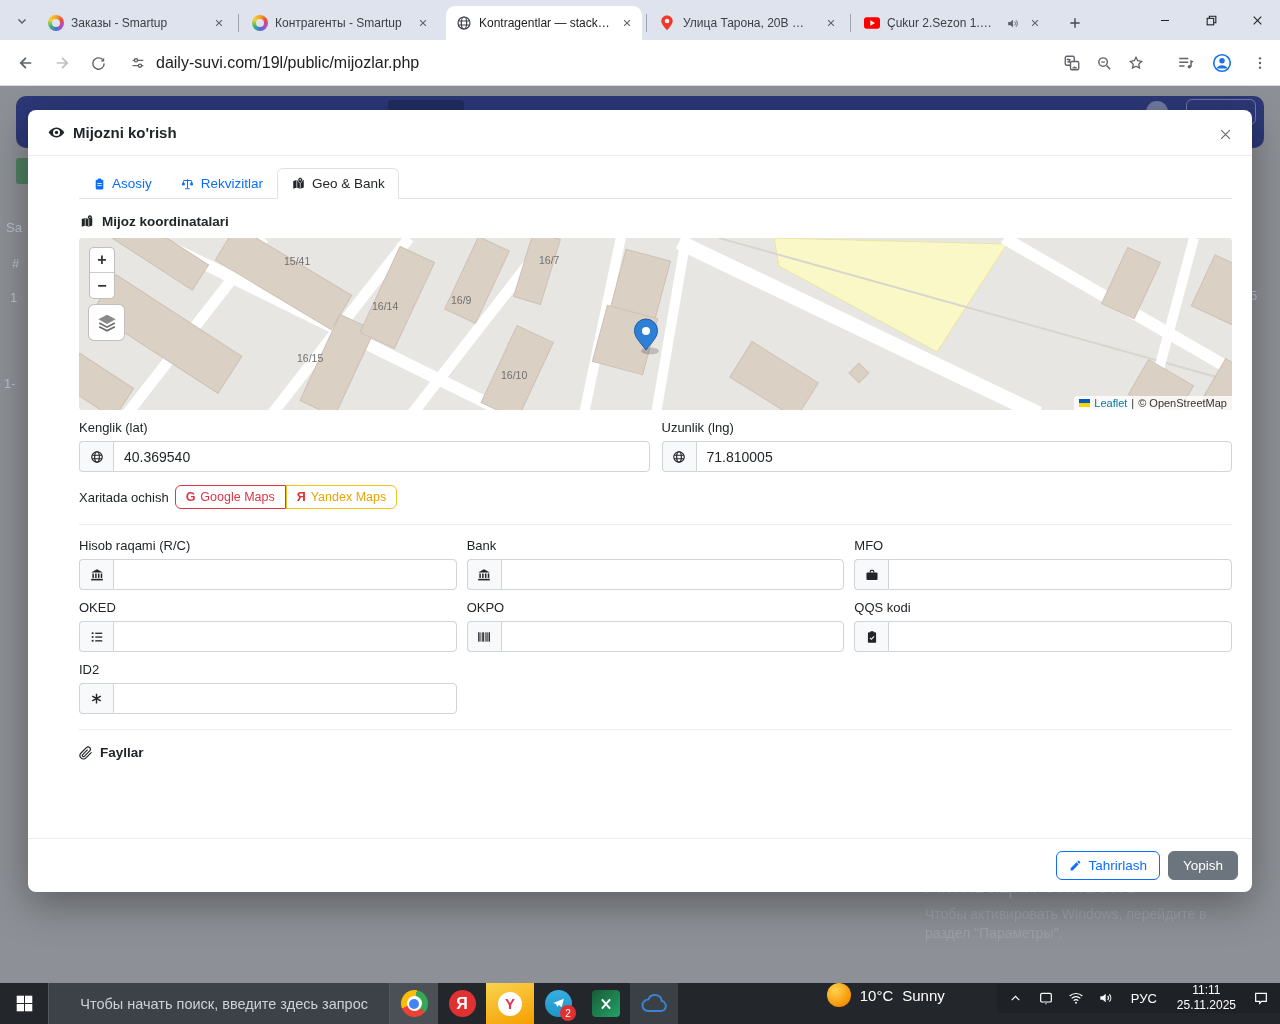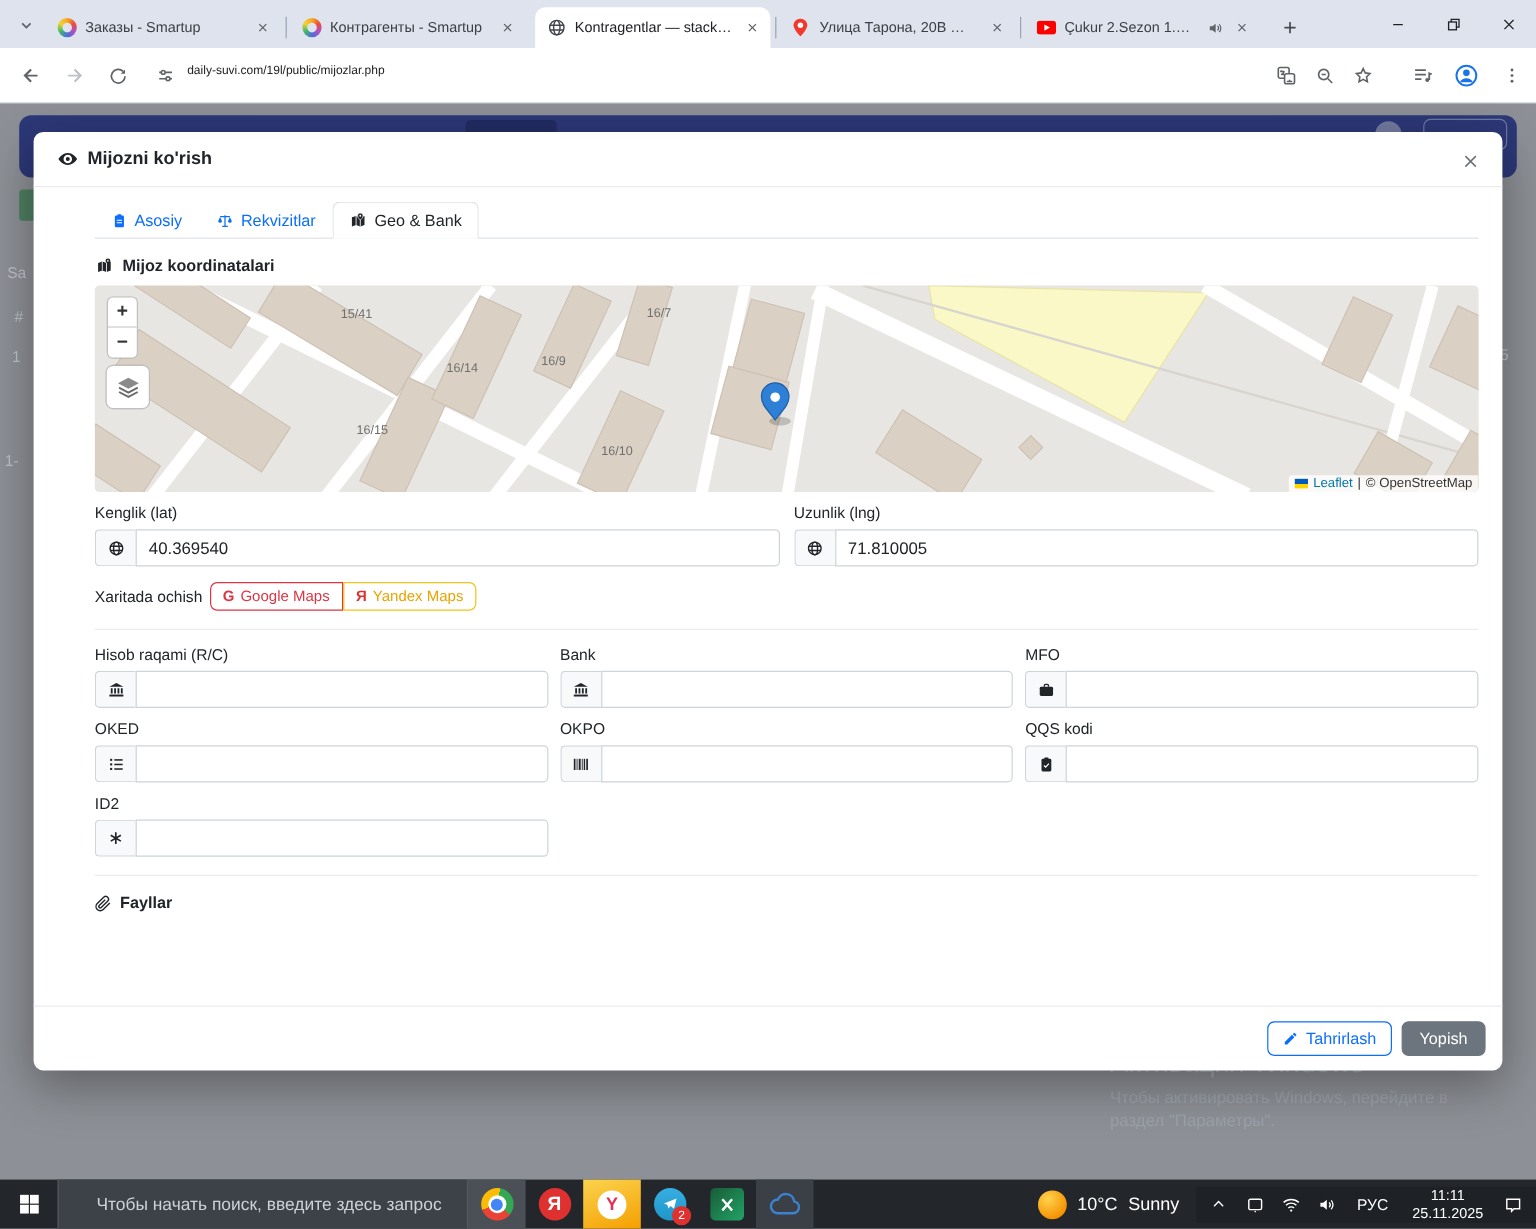--- a/index.html
+++ b/index.html
@@ -19,21 +19,21 @@
   .wincontrols { position:absolute; right:0; top:0; height:40px; display:flex; }
   .winbtn { width:46px; height:40px; display:flex; align-items:center; justify-content:center; color:#202124; }
 
   .favicon { width:16px; height:16px; flex:0 0 auto; position:relative; }
   .fav-smartup { border-radius:50%; background:conic-gradient(#f6a821,#ea4e3d,#b14fc4,#4a6fd8,#3fb96b,#f3d12f,#f6a821); }
   .fav-smartup::after { content:""; position:absolute; left:4px; top:4px; width:8px; height:8px; border-radius:50%; background:#dee3ee; }
   .fav-youtube { display:flex; align-items:center; justify-content:center; }
 
   .addressbar { position:absolute; left:0; top:40px; width:1280px; height:46px; background:#fff; z-index:20; border-bottom:1px solid #dadce0; }
   .nav-ic { position:absolute; top:9px; width:28px; height:28px; display:flex; align-items:center; justify-content:center; border-radius:50%; color:#5f6368; }
-  .url-text { position:absolute; left:156px; top:14px; font-size:10px; color:#202124; }
+  .url-text { position:absolute; left:156px; top:14px; font-size:16px; color:#202124; }
   .right-ic { position:absolute; top:9px; width:28px; height:28px; display:flex; align-items:center; justify-content:center; color:#5f6368; }
 
   
   .backdrop { position:absolute; left:0; top:86px; width:1280px; height:897px; background:#8d9096; z-index:1; overflow:hidden; }
   .bg-navbar { position:absolute; left:16px; top:10px; width:1248px; height:52px; background:#2c3878; border-radius:10px; }
   .bg-navbtn { position:absolute; left:372px; top:4px; width:76px; height:22px; background:#222c62; border-radius:4px; }
   .bg-circle { position:absolute; left:1130px; top:5px; width:22px; height:22px; background:#9aa0b5; opacity:.65; border-radius:50%; }
   .bg-pill { position:absolute; left:1170px; top:3px; width:70px; height:26px; border:1px solid #8f96b5; border-radius:6px; opacity:.7; }
   .bg-green { position:absolute; left:16px; top:72px; width:20px; height:26px; background:#3f7a54; border-radius:3px; opacity:.8; }
   .bg-frag { position:absolute; font-size:13px; color:#bcc0c9; }
@@ -99,21 +99,21 @@
   .tb-tile.litebg { background:#3b3f46; }
   .chrome-logo { width:27px; height:27px; border-radius:50%; background:conic-gradient(from 130deg, #ea4335 0 120deg, #fbbc05 120deg 240deg, #34a853 240deg 360deg); position:relative; }
   .chrome-logo::before { content:""; position:absolute; left:6px; top:6px; width:15px; height:15px; border-radius:50%; background:#fff; }
   .chrome-logo::after { content:""; position:absolute; left:8.5px; top:8.5px; width:10px; height:10px; border-radius:50%; background:#4285f4; }
   .ya-circle { width:27px; height:27px; border-radius:50%; background:#e03131; color:#fff; font-weight:bold; font-size:16px; display:flex; align-items:center; justify-content:center; }
   .ybro-tile { width:48px; background:linear-gradient(160deg,#fad34f,#f59f00); display:flex; align-items:center; justify-content:center; }
   .ybro-circle { width:24px; height:24px; border-radius:50%; background:#fff; color:#e0335a; font-weight:bold; font-size:15px; display:flex; align-items:center; justify-content:center; }
   .tg-circle { width:27px; height:27px; border-radius:50%; background:linear-gradient(#37aee2,#1e96c8); display:flex; align-items:center; justify-content:center; }
   .tb-badge { position:absolute; right:6px; bottom:3px; min-width:16px; height:16px; border-radius:8px; background:#e03131; color:#fff; font-size:10px; display:flex; align-items:center; justify-content:center; padding:0 3px; }
   .excel-tile { width:28px; height:27px; border-radius:4px; background:linear-gradient(135deg,#185c37,#21a366); position:relative; display:flex; align-items:center; justify-content:center; }
-  .tb-right { margin-left:auto; display:flex; align-items:center; }
+  .tb-right { margin-left:auto; display:flex; align-items:flex-start;gap:38px; }
   .tb-weather { display:flex; align-items:center; gap:9px; padding:0 14px; }
   .sun { width:24px; height:24px; border-radius:50%; background:radial-gradient(circle at 35% 30%, #ffd34d, #f59000 75%); }
   .tb-weather span { color:#fff; font-size:15px; }
   .tray { display:flex; align-items:center; gap:4px; padding:0 6px; background:#1e2126; }
   .tray-ic { width:26px; height:30px; display:flex; align-items:center; justify-content:center; color:#fff; }
   .tray-lang { color:#fff; font-size:13px; padding:0 8px; }
   .tray-clock { color:#fff; font-size:12px; text-align:center; line-height:15px; padding:0 8px; }
 </style>
 </head>
 <body>

